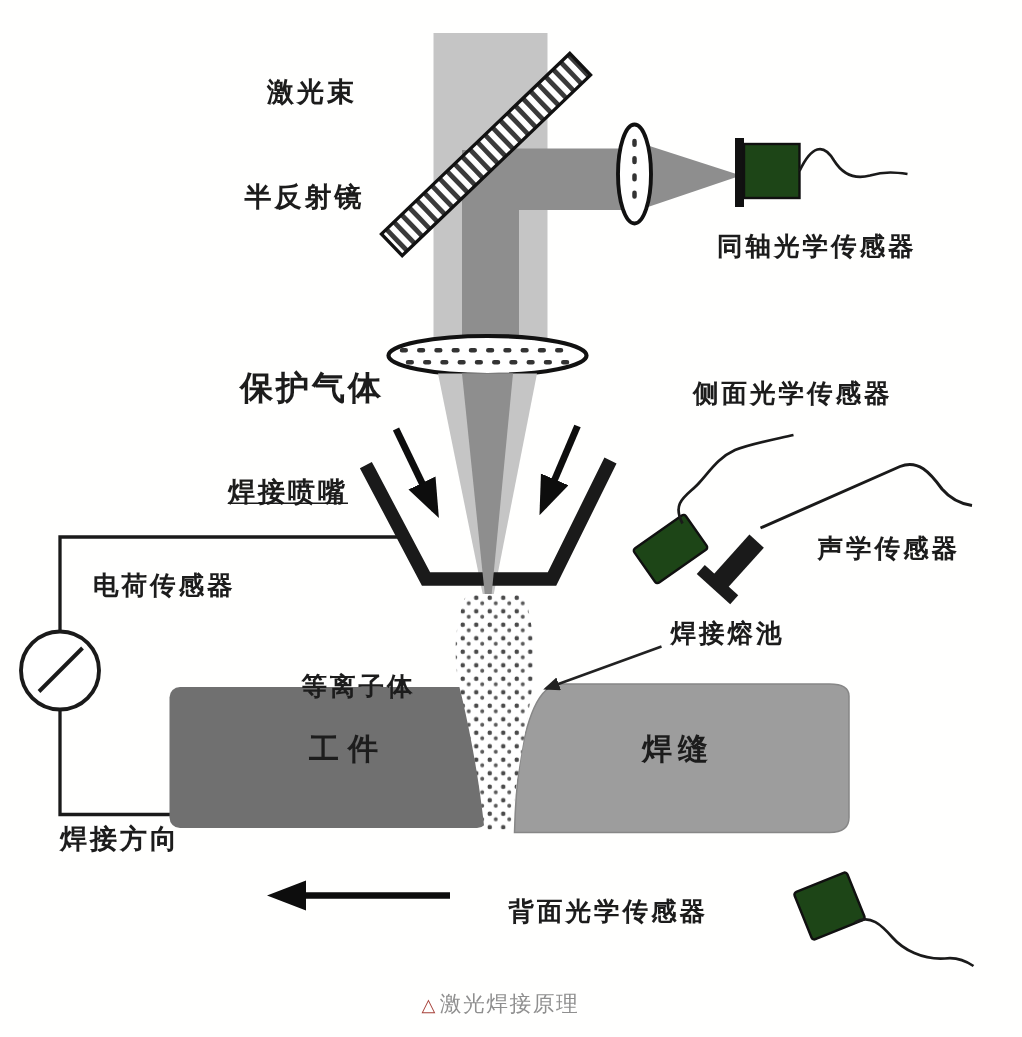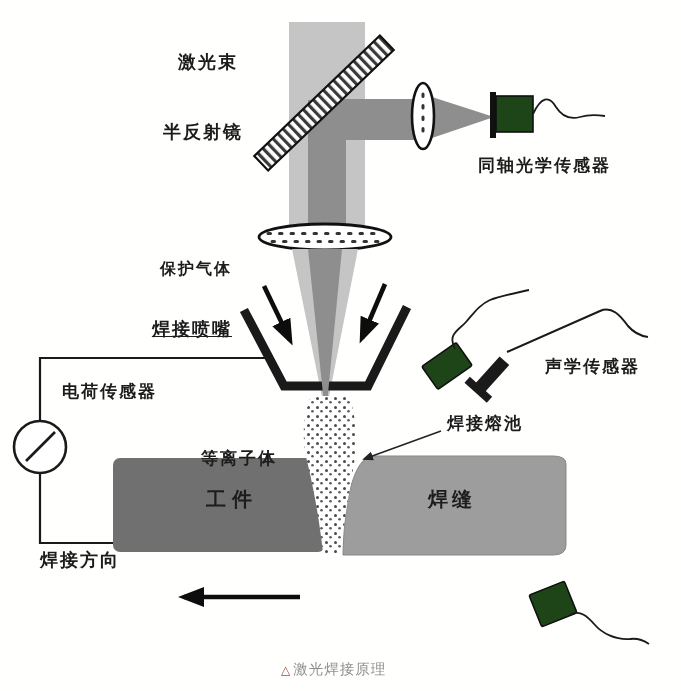--- a/index.html
+++ b/index.html
@@ -25,21 +25,21 @@
     font-weight:700;
     color:#1c1c1c;
     letter-spacing:2px;
     white-space:nowrap;
     font-size:17px;
     line-height:1.1;
   }
   .lbl-laser{left:178px;top:52px;font-size:18px;}
   .lbl-mirror{left:163px;top:122px;font-size:18px;}
   .lbl-coax{left:478px;top:156px;}
-  .lbl-gas{left:160px;top:260px;font-size:16px;}
+  .lbl-gas{left:160px;top:248px;font-size:22px;}
   .lbl-nozzle{left:152px;top:319px;font-size:18px;text-decoration:underline;}
   .lbl-charge{left:62px;top:382px;}
   .lbl-plasma{left:201px;top:417px;margin-top:32px;}
   .lbl-side{left:462px;top:254px;}
   .lbl-acoustic{left:545px;top:357px;}
   .lbl-pool{left:447px;top:414px;}
   .lbl-workpiece{left:206px;top:488px;font-size:20px;letter-spacing:6px;}
   .lbl-seam{left:428px;top:488px;font-size:20px;letter-spacing:4px;}
   .lbl-direction{left:40px;top:550px;font-size:18px;}
   .lbl-back{left:339px;top:599px;}
@@ -151,22 +151,24 @@
     </g>
   </svg>
 
   <div class="lbl lbl-laser">激光束</div>
   <div class="lbl lbl-mirror">半反射镜</div>
   <div class="lbl lbl-coax">同轴光学传感器</div>
   <div class="lbl lbl-gas">保护气体</div>
   <div class="lbl lbl-nozzle">焊接喷嘴</div>
   <div class="lbl lbl-charge">电荷传感器</div>
   <div class="lbl lbl-plasma">等离子体</div>
+  <div class="lbl lbl-side">侧面光学传感器</div>
   <div class="lbl lbl-acoustic">声学传感器</div>
   <div class="lbl lbl-pool">焊接熔池</div>
   <div class="lbl lbl-workpiece">工件</div>
   <div class="lbl lbl-seam">焊缝</div>
   <div class="lbl lbl-direction">焊接方向</div>
+  <div class="lbl lbl-back">背面光学传感器</div>
 
   <div class="caption">
     <span class="marker">△</span><span>激光焊接原理</span>
   </div>
 </div>
 
 </body></html>

